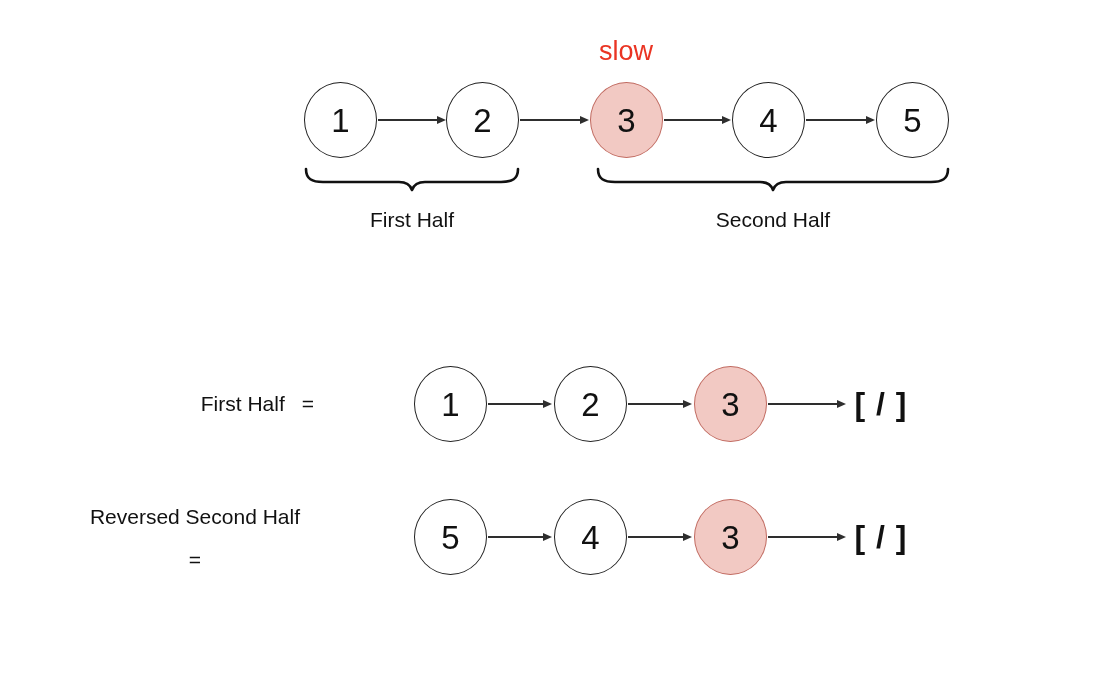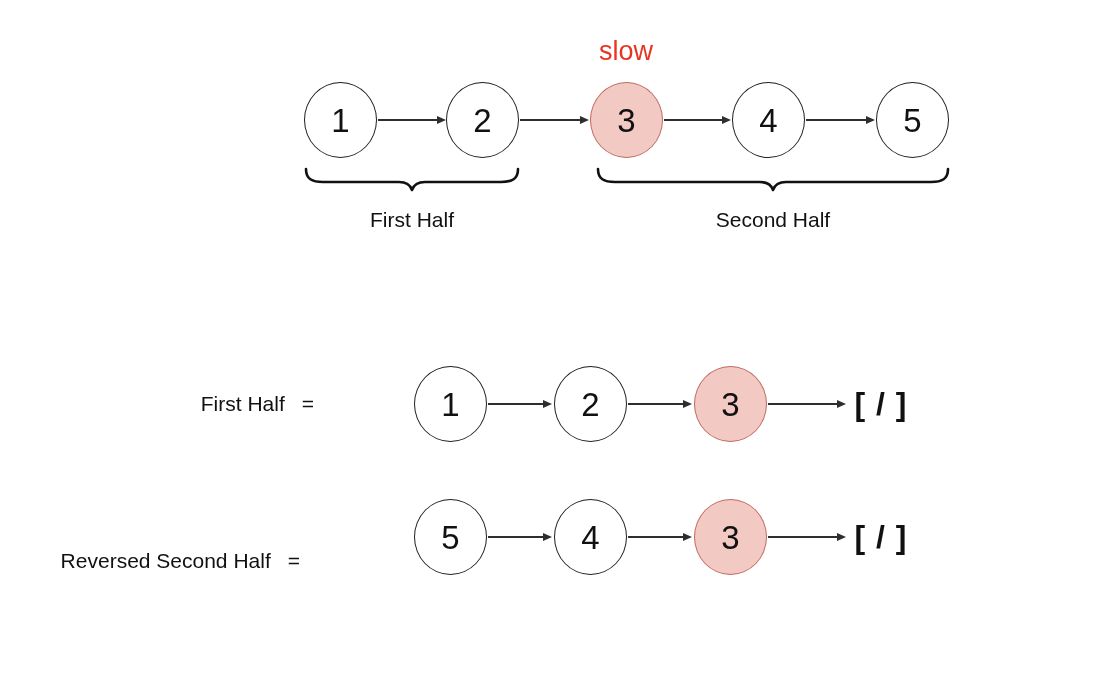--- a/index.html
+++ b/index.html
@@ -99,21 +99,21 @@
   <div class="arrow" style="left:628px; top:399px; width:64px;">
       <span class="shaft"></span>
       <span class="head"></span>
     </div>
   <div class="arrow" style="left:768px; top:399px; width:78px;">
       <span class="shaft"></span>
       <span class="head"></span>
     </div>
   <div class="terminator" style="left:844px; top:383px;">[ / ]</div>
 
-  <div class="row-label" style="right:740px; top:548px;">
+  <div class="row-label" style="right:740px; top:504px;flex-direction:column;">
     <span>Reversed Second Half</span>
     <span>=</span>
   </div>
   <div class="node" style="left:414px; top:499px;">5</div>
   <div class="node" style="left:554px; top:499px;">4</div>
   <div class="node hl" style="left:694px; top:499px;">3</div>
   <div class="arrow" style="left:488px; top:532px; width:64px;">
       <span class="shaft"></span>
       <span class="head"></span>
     </div>

